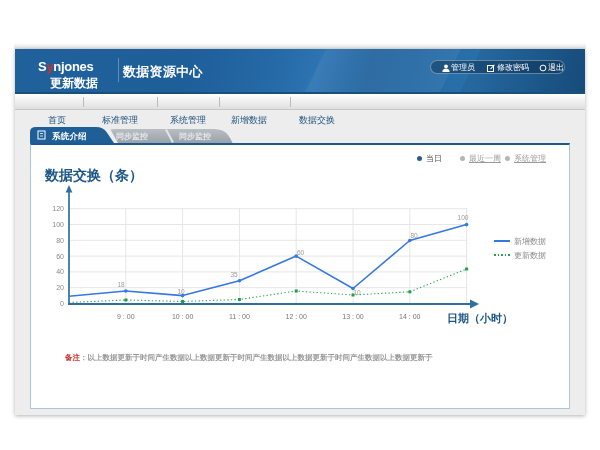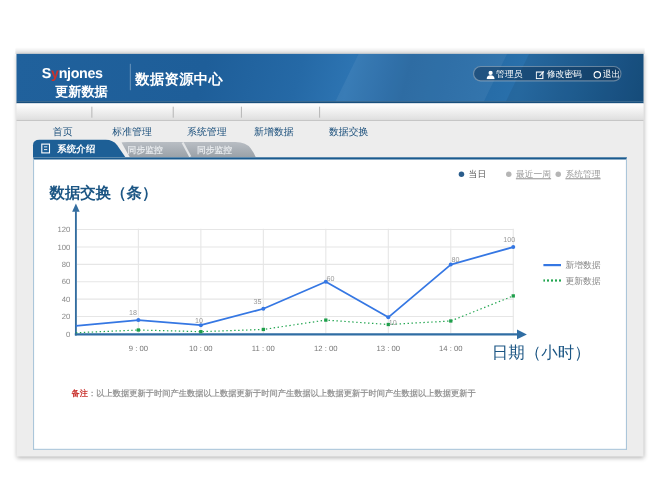--- a/index.html
+++ b/index.html
@@ -43,21 +43,21 @@
   .nsep { position:absolute; top:3px; width:1px; height:10px; background:#bbbbbb; }
   #tabs { position:absolute; left:0px; top:77px; width:570px; height:17px; }
   #panel {
     position:absolute; left:15px; top:94px; width:540px; height:266px;
     background:#ffffff; border:1px solid #abc6da; border-top:2px solid #1b5a8e;
   }
   .tl { position:absolute; font-size:8px; color:#555; }
   .tlg { position:absolute; font-size:8px; color:#999;text-decoration:underline; }
   .dot { position:absolute; width:5px; height:5px; border-radius:50%; }
   #ylab { position:absolute; left:30px; top:118px; color:#1c5684; font-size:14px; font-weight:bold; }
-  #xlab { position:absolute; left:432px; top:262px; color:#1c5684; font-size:15px; font-weight:normal; }
+  #xlab { position:absolute; left:432px; top:262px; color:#1c5684; font-size:11px; font-weight:bold; }
   #note { position:absolute; left:50px; top:304px; font-size:7.5px; color:#999; white-space:nowrap;font-weight:bold; }
   #note b { color:#c9302c; }
   #legend { position:absolute; left:479px; top:187px; font-size:8px; color:#888; }
 </style>
 </head>
 <body>
 <div id="win">
   <div id="hdr">
     <div class="streak1"></div>
     <div class="streak2"></div>

